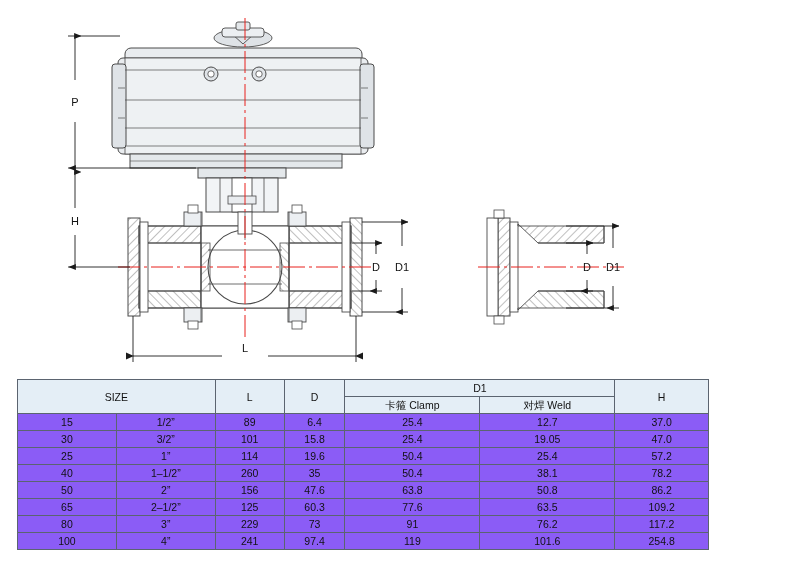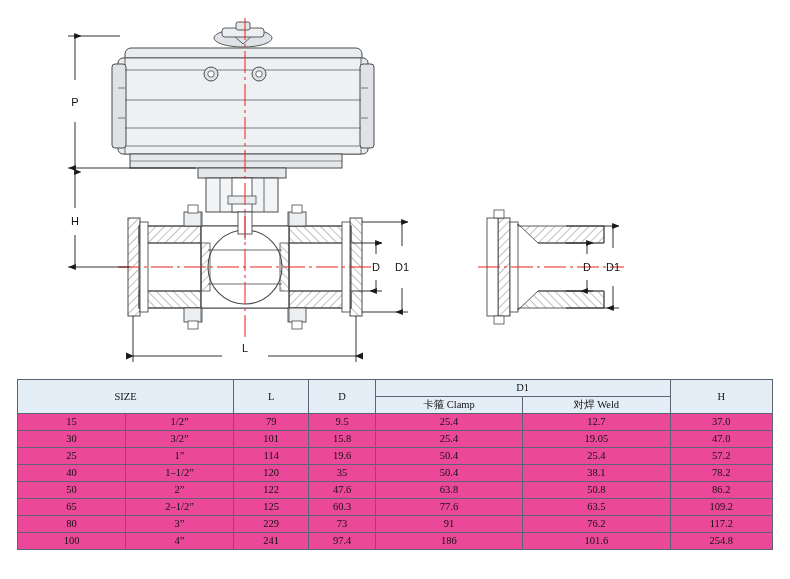--- a/index.html
+++ b/index.html
@@ -23,42 +23,41 @@
     position: absolute;
     left: 0;
     top: 0;
     width: 790px;
     height: 375px;
   }
   .spec-table {
     position: absolute;
     left: 17px;
     top: 379px;
-    width: 756px;
+    width: 692px;
     border-collapse: collapse;
     font-size: 10.5px;
     color: #111;
-    font-family: Liberation Serif, serif;
   }
   .spec-table th,
   .spec-table td {
     border: 1px solid #5b6470;
     text-align: center;
     padding: 0;
     height: 16px;
     line-height: 16px;
     font-weight: normal;
   }
   .spec-table thead th {
     background: #e4eef6;
     font-size: 10.5px;
     color: #111;
   }
   .spec-table tbody td {
-    background: #ec4899;
+    background: #8b5cf6;
   }
   .col-size-a { width: 95px; }
   .col-size-b { width: 95px; }
   .col-l { width: 66px; }
   .col-d { width: 58px; }
   .col-clamp { width: 130px; }
   .col-weld { width: 130px; }
   .col-h { width: 90px; }
   .dimtext {
     font-size: 11px;
@@ -268,22 +267,22 @@
       </tr>
       <tr>
         <th class="col-clamp">卡箍 Clamp</th>
         <th class="col-weld">对焊 Weld</th>
       </tr>
     </thead>
     <tbody>
       <tr>
         <td class="col-size-a">15</td>
         <td class="col-size-b">1/2”</td>
-        <td>79</td>
-        <td>9.5</td>
+        <td>89</td>
+        <td>6.4</td>
         <td>25.4</td>
         <td>12.7</td>
         <td>37.0</td>
       </tr>
       <tr>
         <td>30</td>
         <td>3/2”</td>
         <td>101</td>
         <td>15.8</td>
         <td>25.4</td>
@@ -295,30 +294,30 @@
         <td>1”</td>
         <td>114</td>
         <td>19.6</td>
         <td>50.4</td>
         <td>25.4</td>
         <td>57.2</td>
       </tr>
       <tr>
         <td>40</td>
         <td>1–1/2”</td>
-        <td>120</td>
+        <td>260</td>
         <td>35</td>
         <td>50.4</td>
         <td>38.1</td>
         <td>78.2</td>
       </tr>
       <tr>
         <td>50</td>
         <td>2”</td>
-        <td>122</td>
+        <td>156</td>
         <td>47.6</td>
         <td>63.8</td>
         <td>50.8</td>
         <td>86.2</td>
       </tr>
       <tr>
         <td>65</td>
         <td>2–1/2”</td>
         <td>125</td>
         <td>60.3</td>
@@ -333,20 +332,20 @@
         <td>73</td>
         <td>91</td>
         <td>76.2</td>
         <td>117.2</td>
       </tr>
       <tr>
         <td>100</td>
         <td>4”</td>
         <td>241</td>
         <td>97.4</td>
-        <td>186</td>
+        <td>119</td>
         <td>101.6</td>
         <td>254.8</td>
       </tr>
     </tbody>
   </table>
 
 </div>
 
 </body></html>

